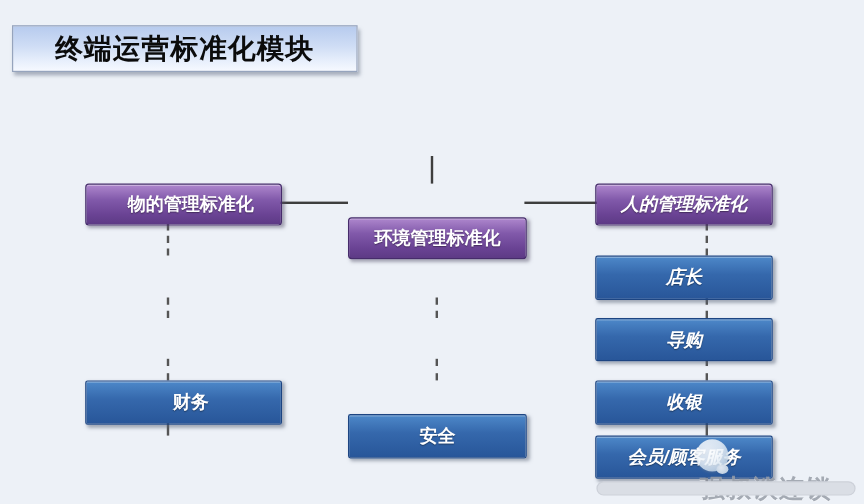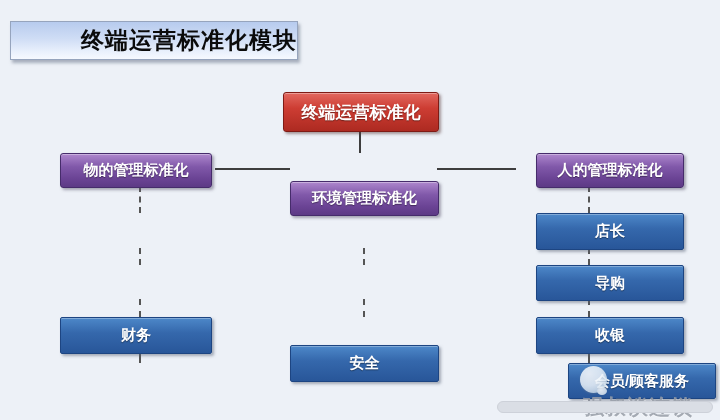--- a/index.html
+++ b/index.html
@@ -7,21 +7,21 @@
   .slide{
     position:relative;width:720px;height:420px;overflow:hidden;
     background:#edf1f7;
   }
   
   .title-banner{
     position:absolute;left:10px;top:21px;width:286px;height:37px;
     background:linear-gradient(180deg,#b7cbee 0%,#cfddf5 45%,#e9f0fc 80%,#f6f9ff 100%);
     border:1px solid #96a4bd;
     box-shadow:2px 3px 3px rgba(110,120,140,.55);
-    display:flex;align-items:center;justify-content:flex-end;
+    display:flex;align-items:center;justify-content:center;
   }
   .title-banner span{
     font-size:23px;font-weight:bold;color:#0b0b0b;letter-spacing:1px;
   }
   
   .node{
     position:absolute;display:flex;align-items:center;justify-content:center;
     color:#fff;font-weight:bold;
     text-shadow:0 1px 1px rgba(0,0,0,.4);
     border-radius:3px;
@@ -38,27 +38,27 @@
     border:1px solid #462c6b;
     box-shadow:2px 2px 3px rgba(90,85,110,.5), inset 0 1px 0 rgba(255,255,255,.35);
   }
   .leaf-node{
     font-size:15px;
     background:linear-gradient(180deg,#4d88c9 0%,#3568ac 42%,#285699 100%);
     border:1px solid #1d4582;
     box-shadow:2px 2px 3px rgba(90,100,120,.5), inset 0 1px 0 rgba(255,255,255,.3);
     border-radius:2px;
   }
-  .col-left{left:60px;width:150px;}
+  .col-left{left:71px;width:150px;padding-left:12px;}
   .col-mid{left:290px;width:147px;margin-top:28px;}
-  .col-right{left:536px;width:146px;}
+  .col-right{left:496px;width:146px;font-style:italic;}
   .row1{top:213px;height:35px;}
   .row2{top:265px;height:34px;}
   .row3{top:317px;height:35px;}
-  .row4{top:363px;height:34px;margin-left:32px;}
+  .row4{top:363px;height:34px;}
   
   .h-line{position:absolute;height:2px;background:#3e3e3e;}
   .v-line{position:absolute;width:2px;background:#3e3e3e;}
   .v-dash{position:absolute;width:0;border-left:2px dashed #555;}
   .line-root{left:359px;top:130px;height:23px;}
   .line-branch-left{left:215px;top:168px;width:75px;}
   .line-branch-right{left:437px;top:168px;width:79px;}
   .dash-a{top:186px;height:27px;}
   .dash-b{top:248px;height:17px;}
   .dash-c{top:299px;height:18px;}
@@ -110,23 +110,20 @@
   <div class="v-dash dx-mid dash-b"></div>
   <div class="v-dash dx-mid dash-c"></div>
   <div class="v-dash dx-mid dash-d"></div>
 
   <div class="v-dash dx-right dash-a"></div>
   <div class="v-dash dx-right dash-b"></div>
   <div class="v-dash dx-right dash-c"></div>
   <div class="v-dash dx-right dash-d"></div>
   <div class="v-dash dx-right dash-e"></div>
 
-  <div class="node root-node">
-    <span>终端运营标准化</span>
-  </div>
 
   <div class="node branch-node col-left">
     <span>物的管理标准化</span>
   </div>
   <div class="node branch-node col-mid">
     <span>环境管理标准化</span>
   </div>
   <div class="node branch-node col-right">
     <span>人的管理标准化</span>
   </div>

